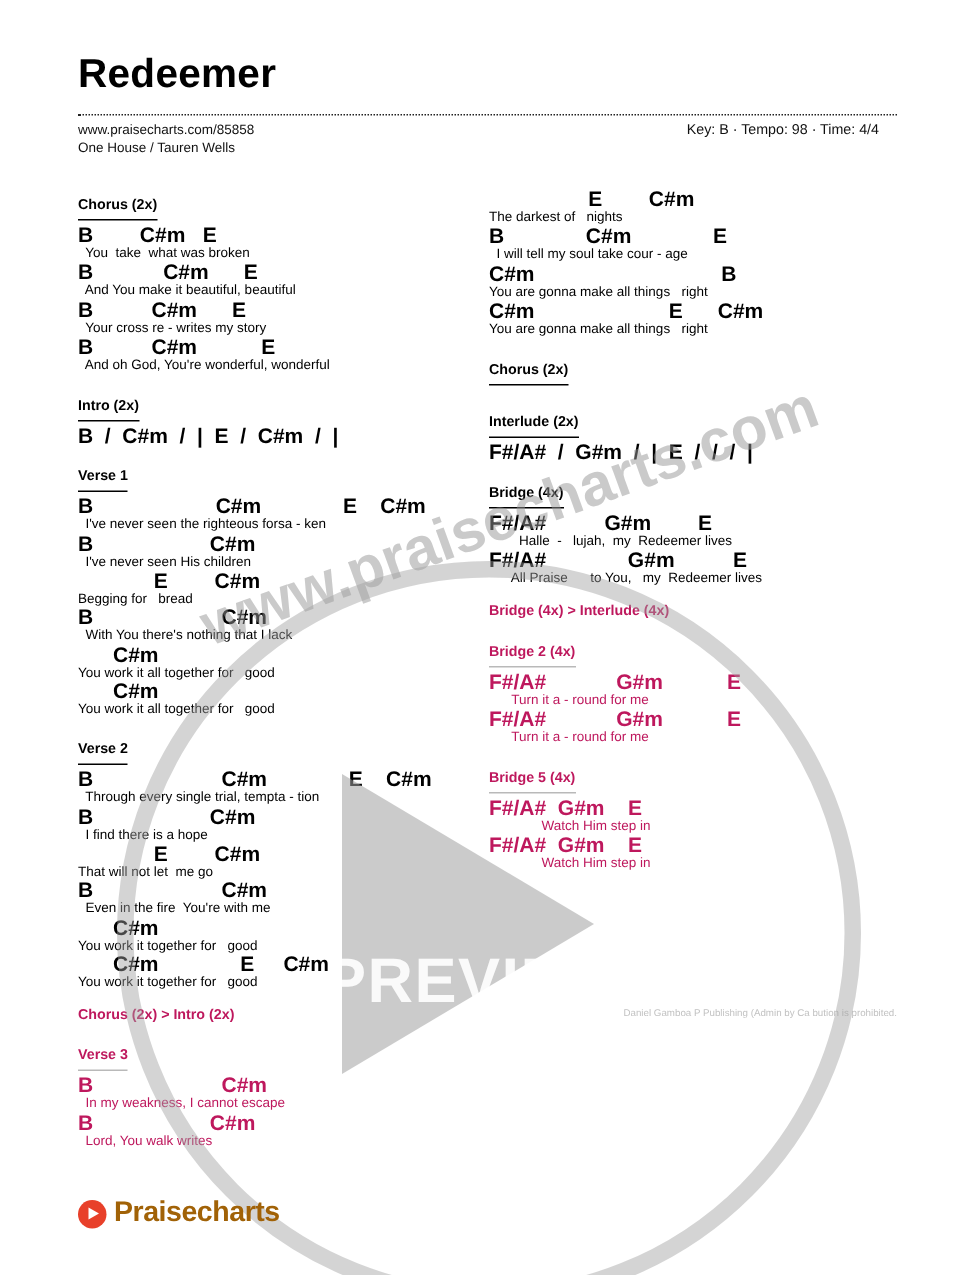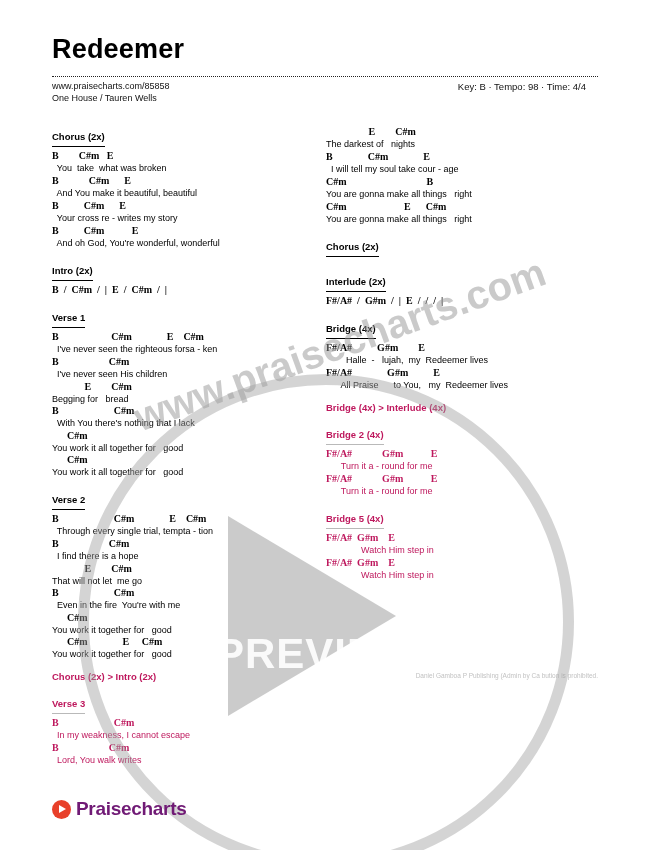--- a/index.html
+++ b/index.html
@@ -53,25 +53,25 @@
   .section-head {
     font-size:9.5px;
     font-weight:bold;
     margin:0 0 3px 0;
     display:inline-block;
     border-bottom:1px solid #000;
     padding-bottom:4px;
   }
   .block { margin-bottom:11px; }
   .chords {
-    font-size:10px;
+    font-size:14px;
     font-weight:bold;
     white-space:pre;
     line-height:12px;
-    font-family:Liberation Serif, serif;
+    font-family:Liberation Sans, sans-serif;
   }
   .lyric {
     font-size:9px;
     white-space:pre;
     line-height:12px;
     margin-bottom:1px;
   }
   .plain {
     font-size:9px;
     white-space:pre;
@@ -155,21 +155,21 @@
     position:absolute;
     left:7px; top:5px;
     width:0; height:0;
     border-top:4.5px solid transparent;
     border-bottom:4.5px solid transparent;
     border-left:7px solid #fff;
   }
   .logo-text {
     font-size:19px;
     font-weight:bold;
-    color:#701a75;
+    color:#a16207;
     letter-spacing:-0.3px;
   }
 </style>
 </head>
 <body>
 
 <div class="page">
 
   <div class="title">Redeemer</div>
   <div class="rule"></div>

